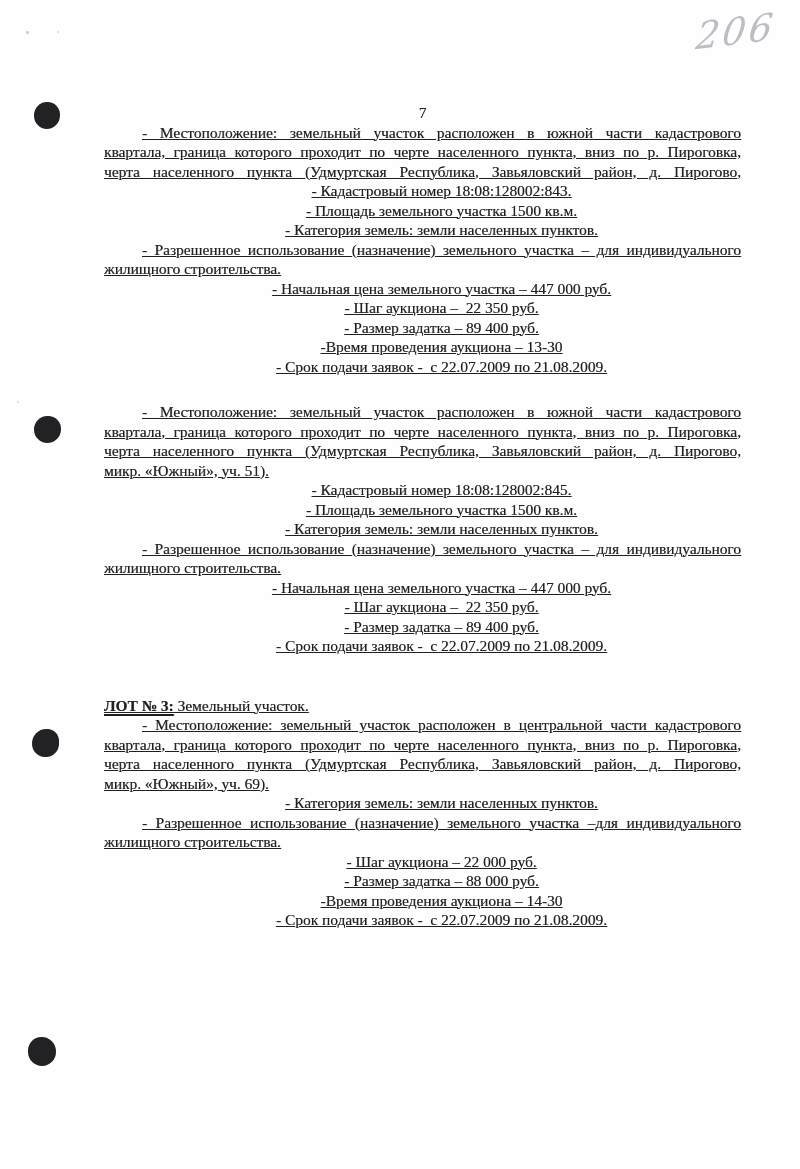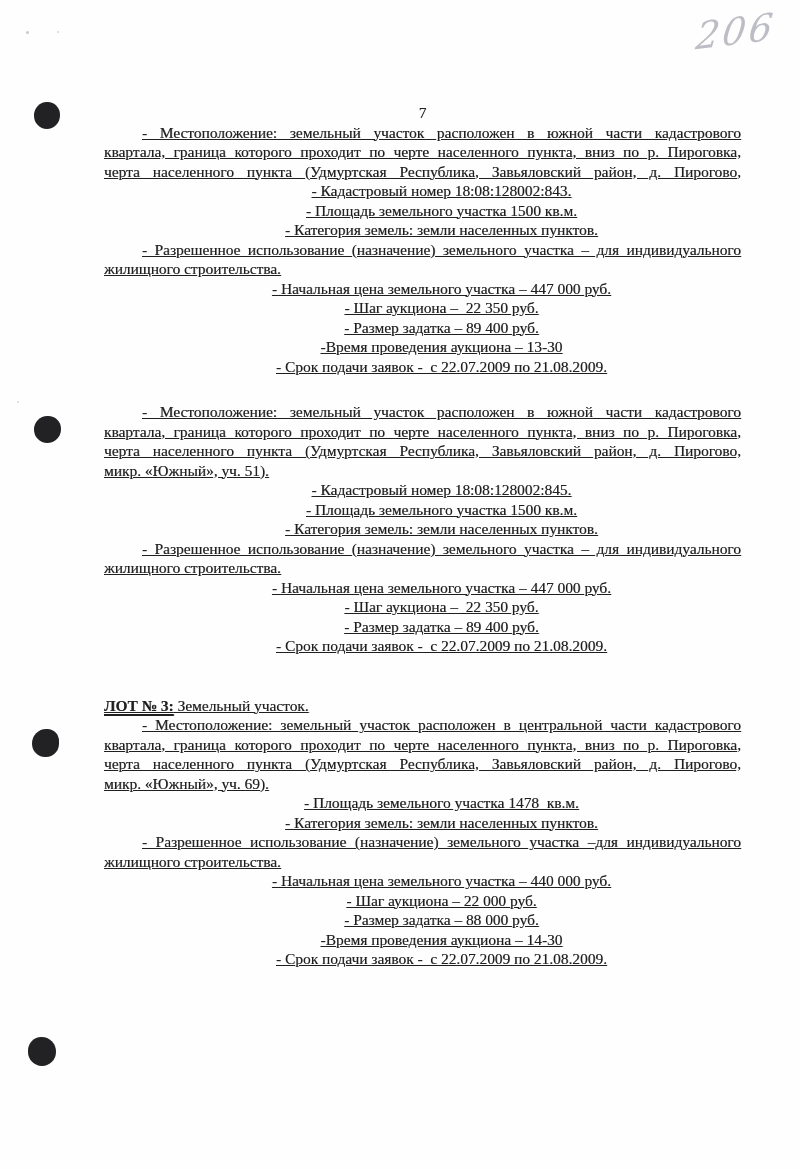--- a/index.html
+++ b/index.html
@@ -114,25 +114,23 @@
       <p class="item">- Размер задатка – 89 400 руб.</p>
       <p class="item">- Срок подачи заявок -  с 22.07.2009 по 21.08.2009.</p>
     </section>
 
     <section class="lot lot-3">
       <p class="plain"><span class="lot-no">ЛОТ № 3:</span><span> Земельный участок.</span></p>
       <div class="jline indent">- Местоположение: земельный участок расположен в центральной части кадастрового</div>
       <div class="jline">квартала, граница которого проходит по черте населенного пункта, вниз по р. Пироговка,</div>
       <div class="jline">черта населенного пункта (Удмуртская Республика, Завьяловский район, д. Пирогово,</div>
       <div class="plain">микр. «Южный», уч. 69).</div>
-      <p class="item">- Площадь земельного участка 1478  кв.м.</p>
       <p class="item">- Категория земель: земли населенных пунктов.</p>
       <div class="jline indent">- Разрешенное использование (назначение) земельного участка –для индивидуального</div>
       <div class="plain">жилищного строительства.</div>
-      <p class="item">- Начальная цена земельного участка – 440 000 руб.</p>
       <p class="item">- Шаг аукциона – 22 000 руб.</p>
       <p class="item">- Размер задатка – 88 000 руб.</p>
       <p class="item">-Время проведения аукциона – 14-30</p>
       <p class="item">- Срок подачи заявок -  с 22.07.2009 по 21.08.2009.</p>
     </section>
 
   </div>
 </div>
 
 </body></html>

